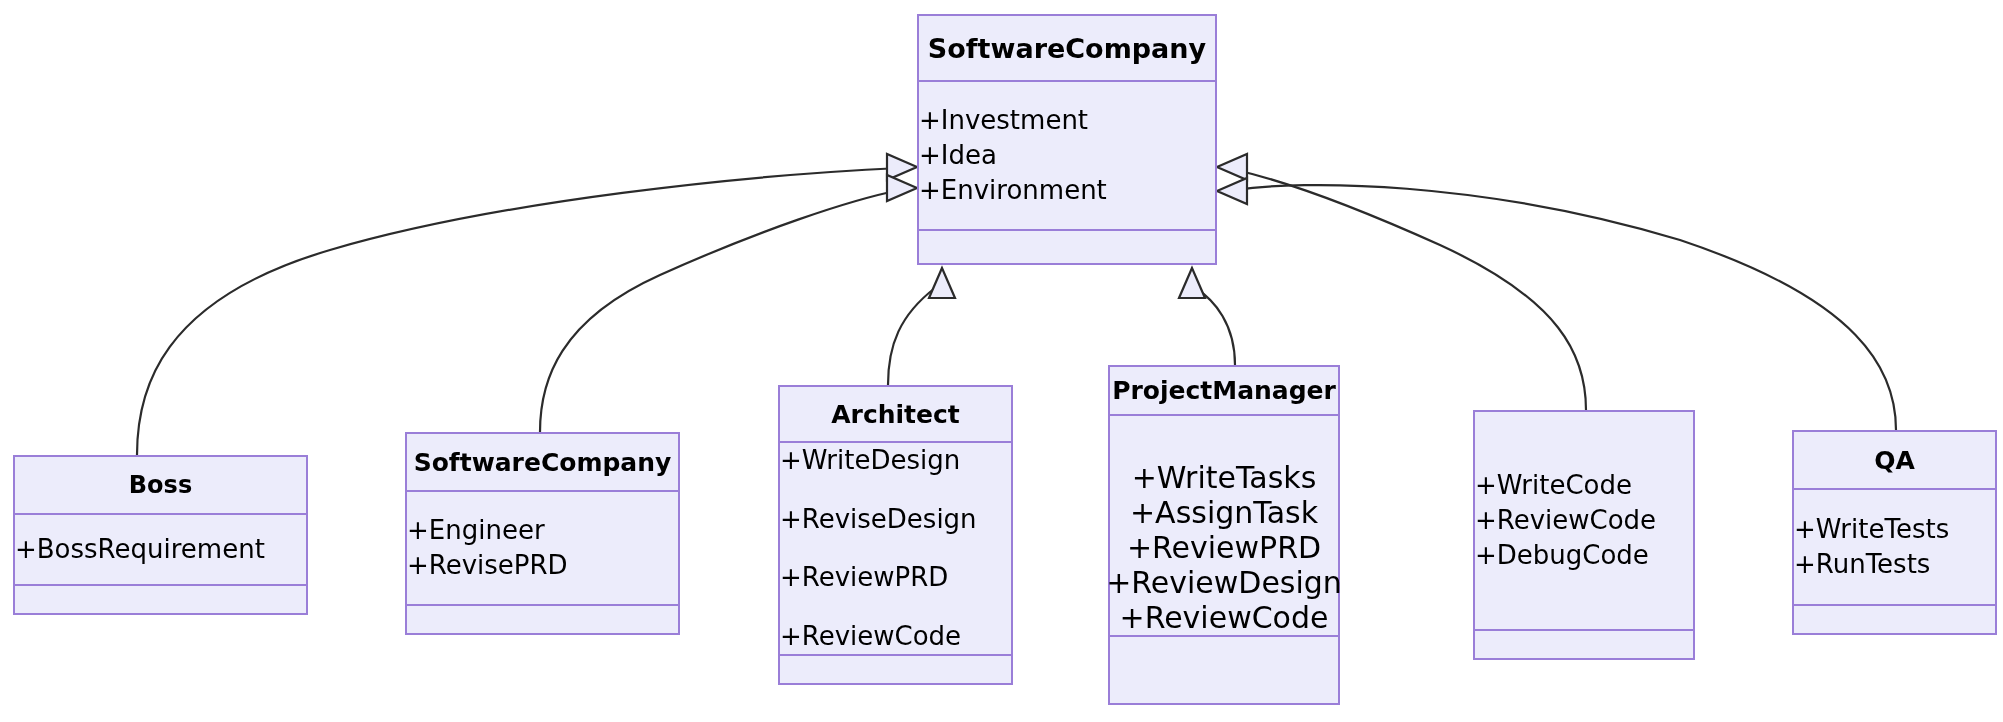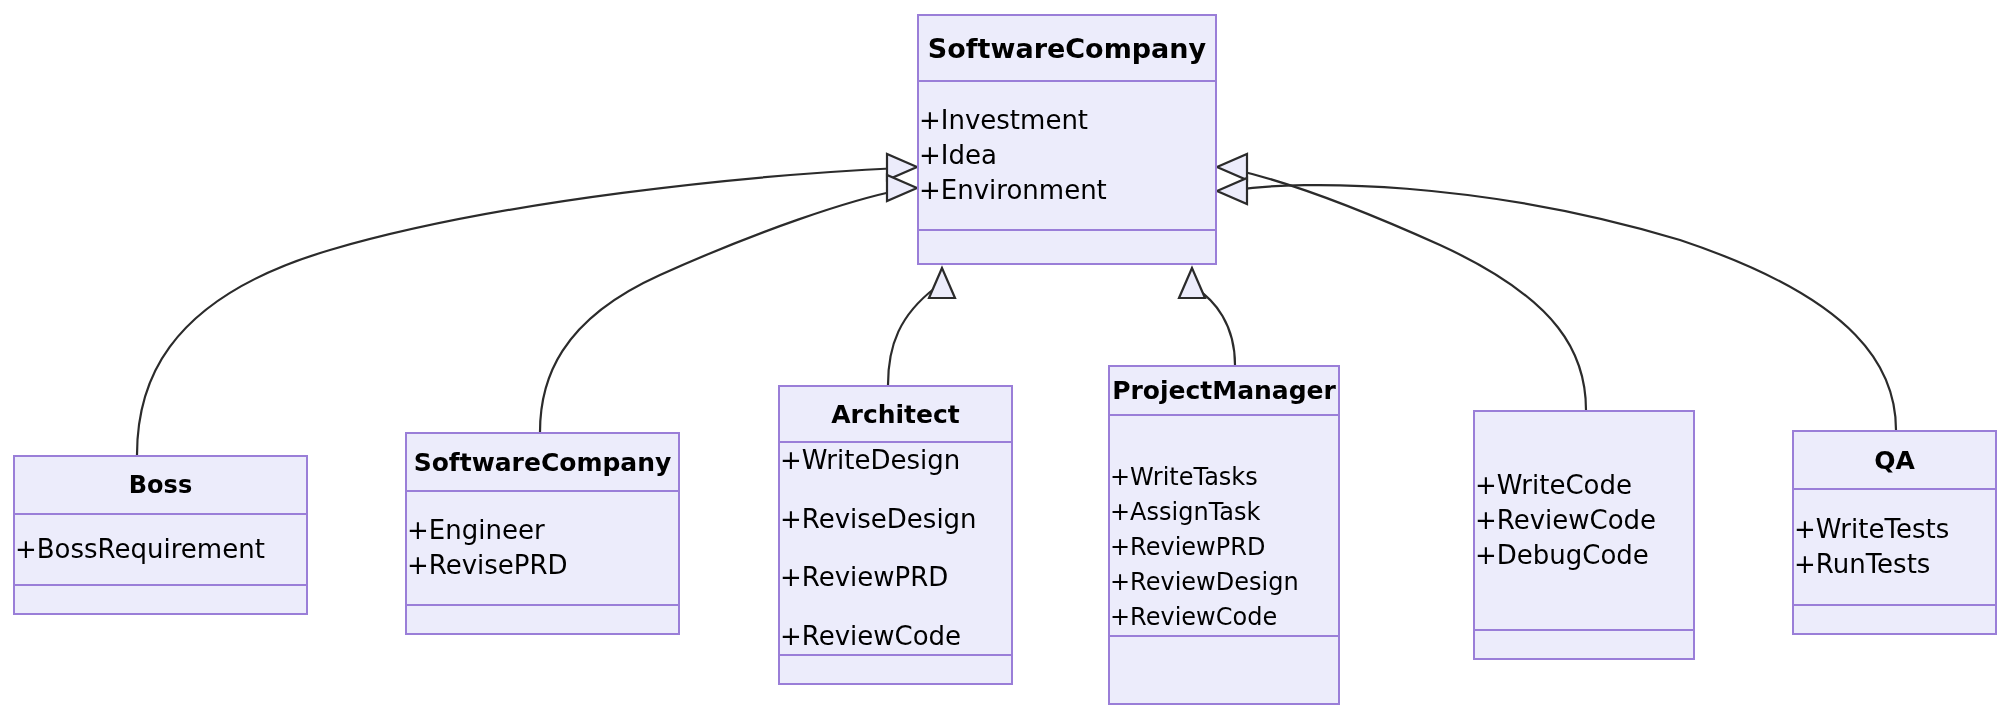--- a/index.html
+++ b/index.html
@@ -102,21 +102,21 @@
         <div class="uml-attrs" style="border-bottom-color: rgb(154, 126, 216); font-size: 26px; line-height: 35px; justify-content: space-between;">
           <div class="row">+WriteDesign</div>
           <div class="row">+ReviseDesign</div>
           <div class="row">+ReviewPRD</div>
           <div class="row">+ReviewCode</div>
         </div>
         <div class="uml-methods" style="height: 27px; font-size: 26px; padding-left: 12px;"></div>
       </div>
       <div class="uml-class" style="left: 1108px; top: 365px; width: 232px; height: 340px; border-color: rgb(154, 126, 216); background: rgb(236, 236, 251); gap: 44px;">
         <div class="uml-title" style="height: 58px; font-size: 25px; border-bottom-color: rgb(154, 126, 216); color: rgb(0, 0, 0);">ProjectManager</div>
-        <div class="uml-attrs" style="border-bottom-color: rgb(154, 126, 216); font-size: 24px; line-height: 35px;">
+        <div class="uml-attrs" style="border-bottom-color: rgb(154, 126, 216); font-size: 30px; line-height: 35px; align-items: center;">
           <div class="row">+WriteTasks</div>
           <div class="row">+AssignTask</div>
           <div class="row">+ReviewPRD</div>
           <div class="row">+ReviewDesign</div>
           <div class="row">+ReviewCode</div>
         </div>
         <div class="uml-methods" style="height: 27px; font-size: 26px; padding-left: 12px;"></div>
       </div>
       <div class="uml-class" style="left: 1473px; top: 410px; width: 222px; height: 250px; border-color: rgb(154, 126, 216); background: rgb(236, 236, 251);">
         <div class="uml-attrs" style="border-bottom-color: rgb(154, 126, 216); font-size: 26px; line-height: 35px;">

